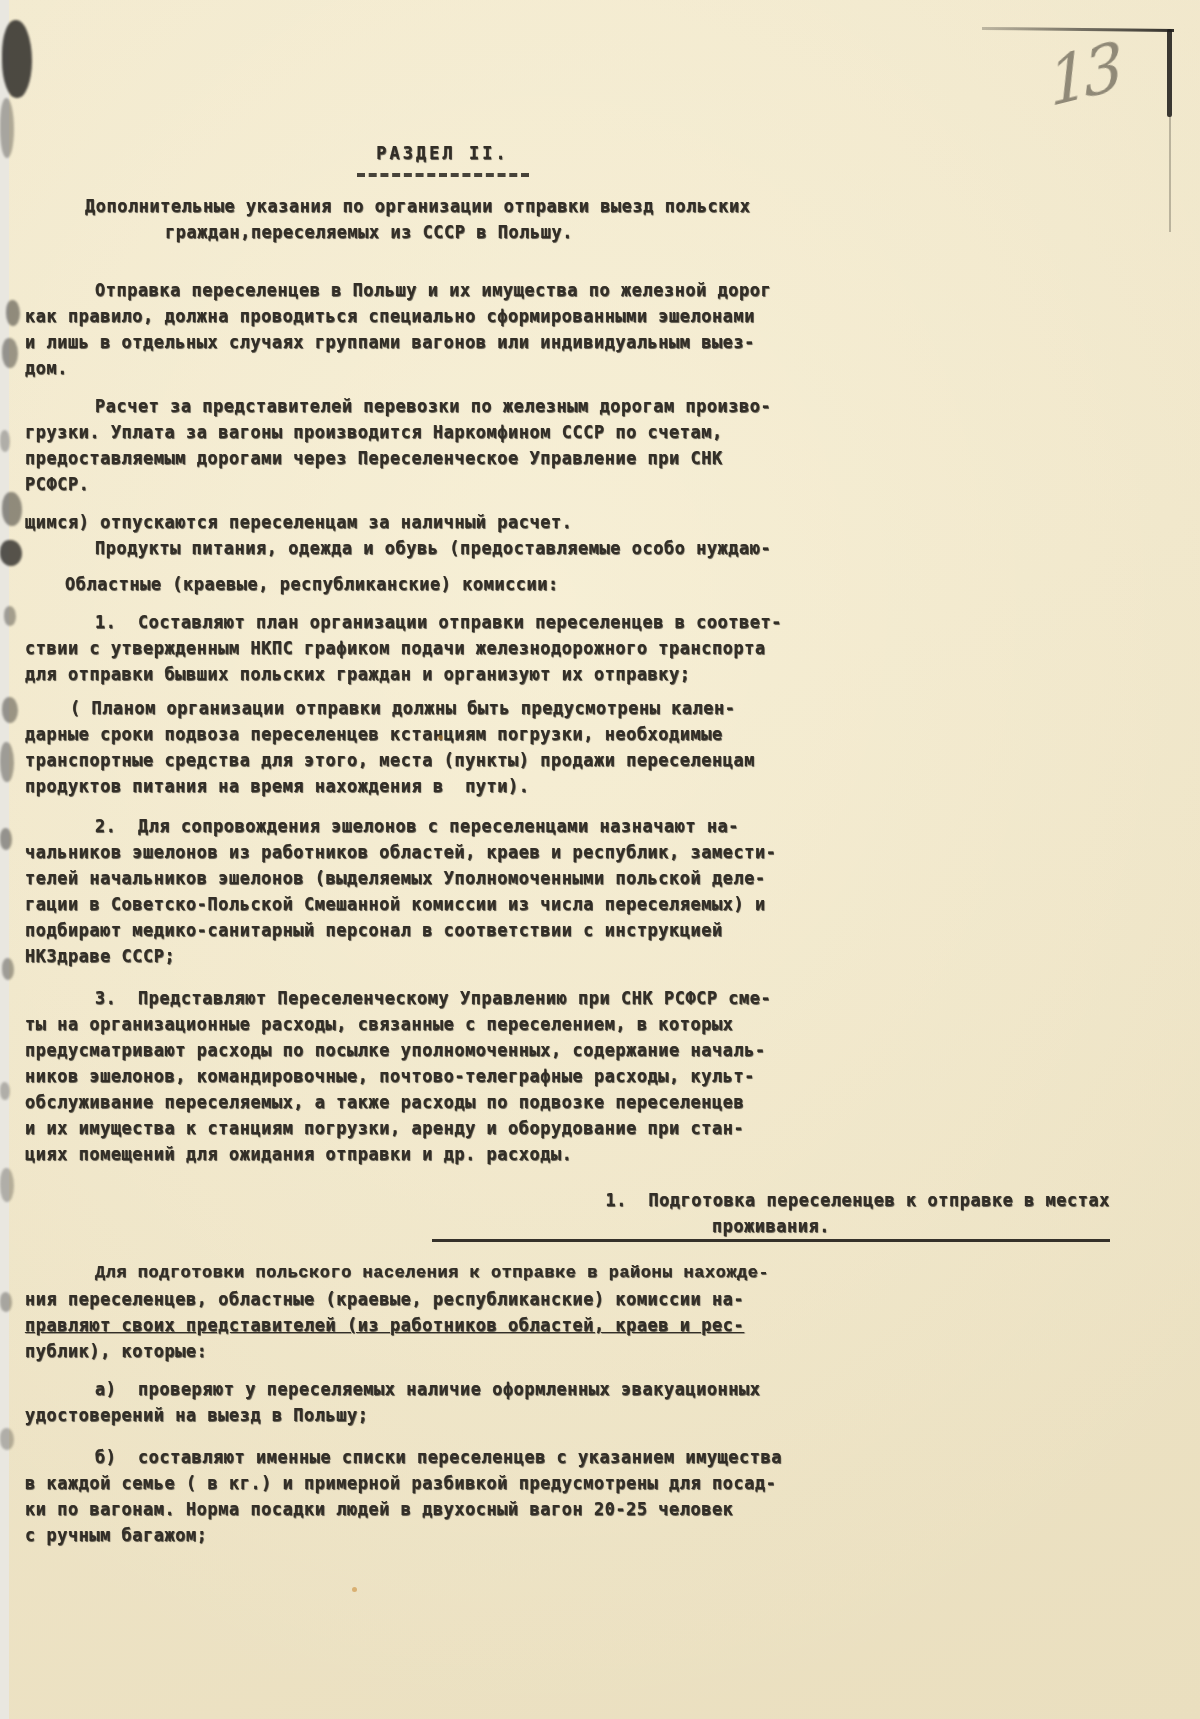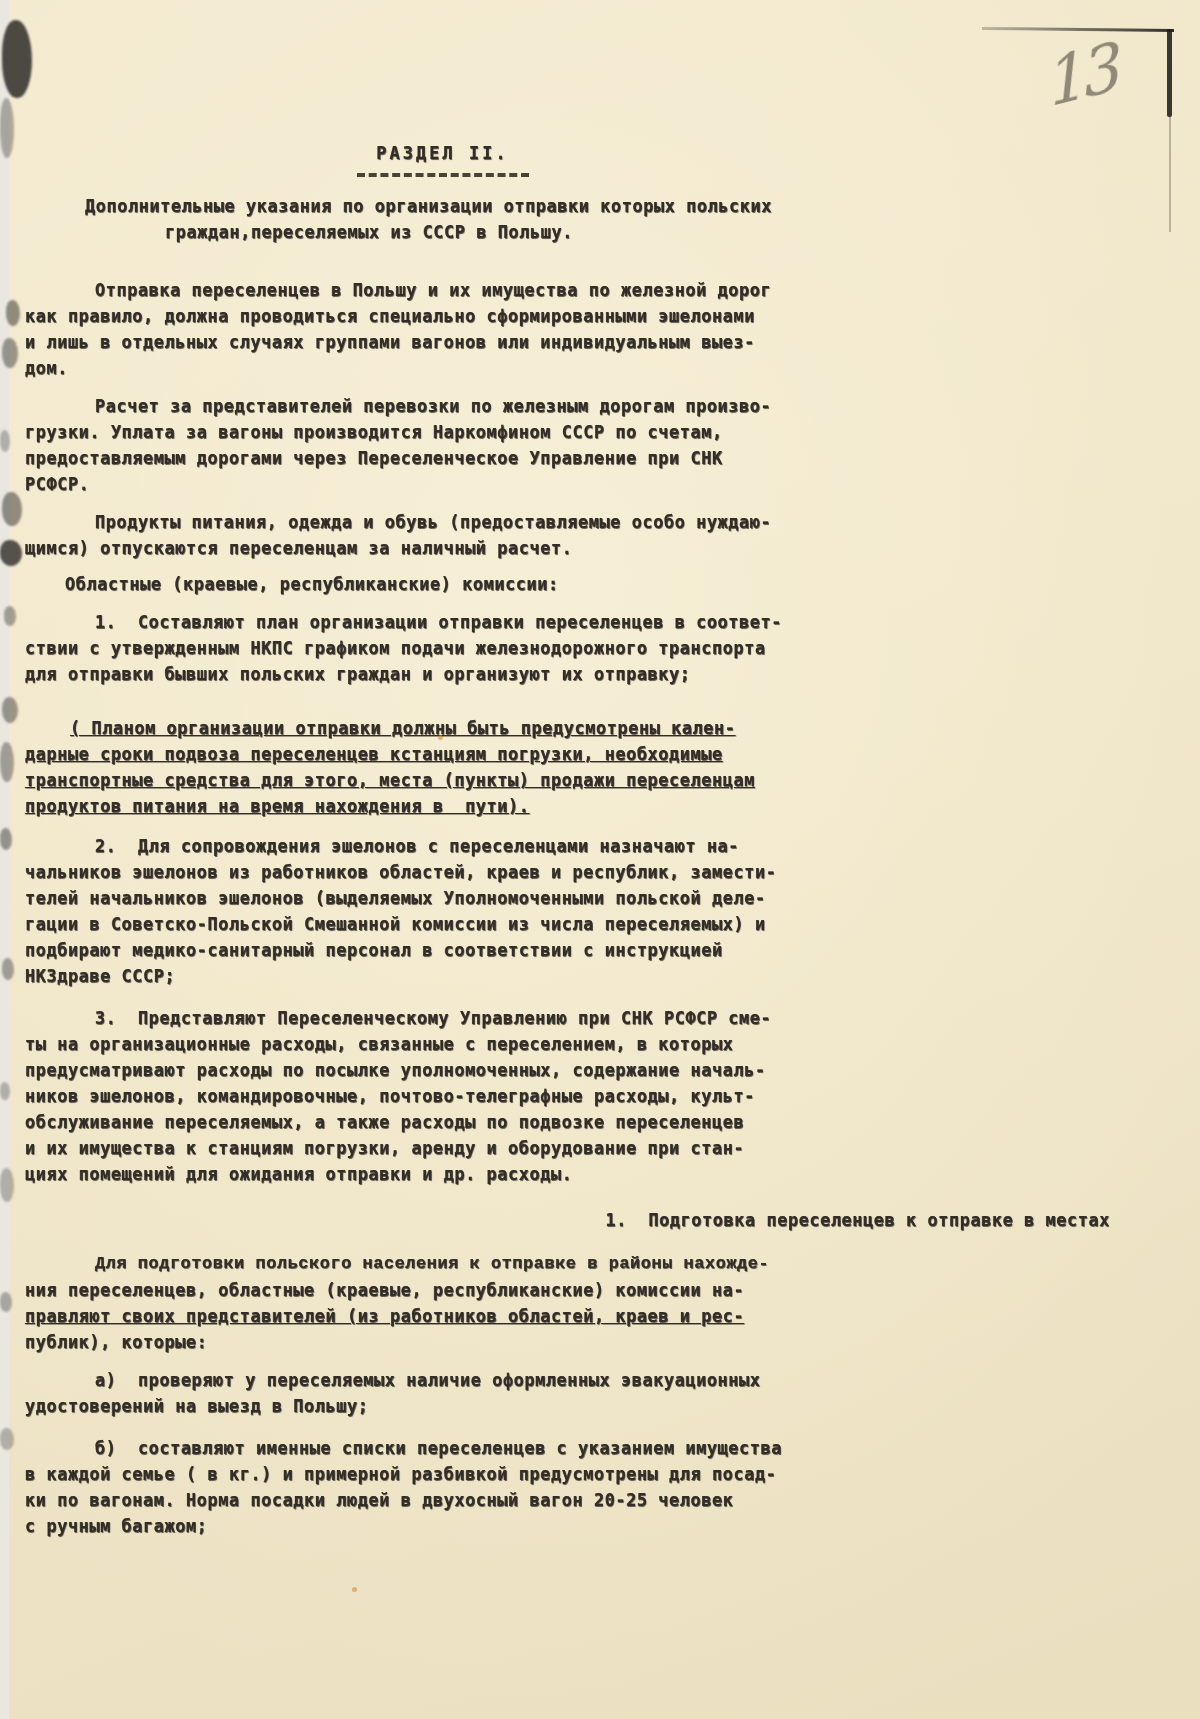--- a/index.html
+++ b/index.html
@@ -76,48 +76,48 @@
   <div class="corner-v-faint"></div>
 
   <div class="pencil-number">13</div>
 
   <div class="doc">
       <div class="block heading">
         <div class="heading-text">РАЗДЕЛ  II.</div>
         <div class="heading-underline"></div>
       </div>
       <div class="block" style="margin-top: 16px;">
-        <div class="tline" style="padding-left: 60px;">Дополнительные указания по организации отправки которых польских</div>
+        <div class="tline" style="padding-left: 60px;">Дополнительные указания по организации отправки выезд польских</div>
         <div class="tline" style="padding-left: 140px;">граждан,переселяемых из СССР в Польшу.</div>
       </div>
       <div class="block" style="margin-top: 32px;">
         <div class="tline" style="padding-left: 70px;">Отправка переселенцев в Польшу и их имущества по железной дорог</div>
         <div class="tline" style="padding-left: 0px;">как правило, должна проводиться специально сформированными эшелонами</div>
         <div class="tline" style="padding-left: 0px;">и лишь в отдельных случаях группами вагонов или индивидуальным выез-</div>
         <div class="tline" style="padding-left: 0px;">дом.</div>
       </div>
       <div class="block" style="margin-top: 12px;">
         <div class="tline" style="padding-left: 70px;">Расчет за представителей перевозки по железным дорогам произво-</div>
         <div class="tline" style="padding-left: 0px;">грузки. Уплата за вагоны производится Наркомфином СССР по счетам,</div>
         <div class="tline" style="padding-left: 0px;">предоставляемым дорогами через Переселенческое Управление при СНК</div>
         <div class="tline" style="padding-left: 0px;">РСФСР.</div>
       </div>
       <div class="block" style="margin-top: 12px;">
+        <div class="tline" style="padding-left: 0px;">щимся) отпускаются переселенцам за наличный расчет.</div>
         <div class="tline" style="padding-left: 70px;">Продукты питания, одежда и обувь (предоставляемые особо нуждаю-</div>
-        <div class="tline" style="padding-left: 0px;">щимся) отпускаются переселенцам за наличный расчет.</div>
       </div>
       <div class="block" style="margin-top: 10px;">
         <div class="tline" style="padding-left: 40px;">Областные (краевые, республиканские) комиссии:</div>
       </div>
       <div class="block" style="margin-top: 12px;">
         <div class="tline" style="padding-left: 70px;">1.  Составляют план организации отправки переселенцев в соответ-</div>
         <div class="tline" style="padding-left: 0px;">ствии с утвержденным НКПС графиком подачи железнодорожного транспорта</div>
         <div class="tline" style="padding-left: 0px;">для отправки бывших польских граждан и организуют их отправку;</div>
       </div>
-      <div class="block" style="margin-top: 28px; text-decoration: underline;">
+      <div class="block" style="margin-top: 8px;">
         <div class="tline" style="padding-left: 45px;">( Планом организации отправки должны быть предусмотрены кален-</div>
         <div class="tline" style="padding-left: 0px;">дарные сроки подвоза переселенцев кстанциям погрузки, необходимые</div>
         <div class="tline" style="padding-left: 0px;">транспортные средства для этого, места (пункты) продажи переселенцам</div>
         <div class="tline" style="padding-left: 0px;">продуктов питания на время нахождения в  пути).</div>
       </div>
       <div class="block" style="margin-top: 14px;">
         <div class="tline" style="padding-left: 70px;">2.  Для сопровождения эшелонов с переселенцами назначают на-</div>
         <div class="tline" style="padding-left: 0px;">чальников эшелонов из работников областей, краев и республик, замести-</div>
         <div class="tline" style="padding-left: 0px;">телей начальников эшелонов (выделяемых Уполномоченными польской деле-</div>
         <div class="tline" style="padding-left: 0px;">гации в Советско-Польской Смешанной комиссии из числа переселяемых) и</div>
@@ -128,20 +128,21 @@
         <div class="tline" style="padding-left: 70px;">3.  Представляют Переселенческому Управлению при СНК РСФСР сме-</div>
         <div class="tline" style="padding-left: 0px;">ты на организационные расходы, связанные с переселением, в которых</div>
         <div class="tline" style="padding-left: 0px;">предусматривают расходы по посылке уполномоченных, содержание началь-</div>
         <div class="tline" style="padding-left: 0px;">ников эшелонов, командировочные, почтово-телеграфные расходы, культ-</div>
         <div class="tline" style="padding-left: 0px;">обслуживание переселяемых, а также расходы по подвозке переселенцев</div>
         <div class="tline" style="padding-left: 0px;">и их имущества к станциям погрузки, аренду и оборудование при стан-</div>
         <div class="tline" style="padding-left: 0px;">циях помещений для ожидания отправки и др. расходы.</div>
       </div>
       <div class="block" style="margin-top: 20px;">
         <div class="cline">1.  Подготовка переселенцев к отправке в местах</div>
+        <div class="cline"><span class="wide-underline">проживания.</span></div>
       </div>
       <div class="block" style="margin-top: 18px;">
         <div class="tline" style="padding-left: 70px; font-family: Liberation Mono, monospace;">Для подготовки польского населения к отправке в районы нахожде-</div>
         <div class="tline" style="padding-left: 0px;">ния переселенцев, областные (краевые, республиканские) комиссии на-</div>
         <div class="tline" style="padding-left: 0px; text-decoration: underline;">правляют своих представителей (из работников областей, краев и рес-</div>
         <div class="tline" style="padding-left: 0px;">публик), которые:</div>
       </div>
       <div class="block" style="margin-top: 12px;">
         <div class="tline" style="padding-left: 70px;">а)  проверяют у переселяемых наличие оформленных эвакуационных</div>
         <div class="tline" style="padding-left: 0px;">удостоверений на выезд в Польшу;</div>

